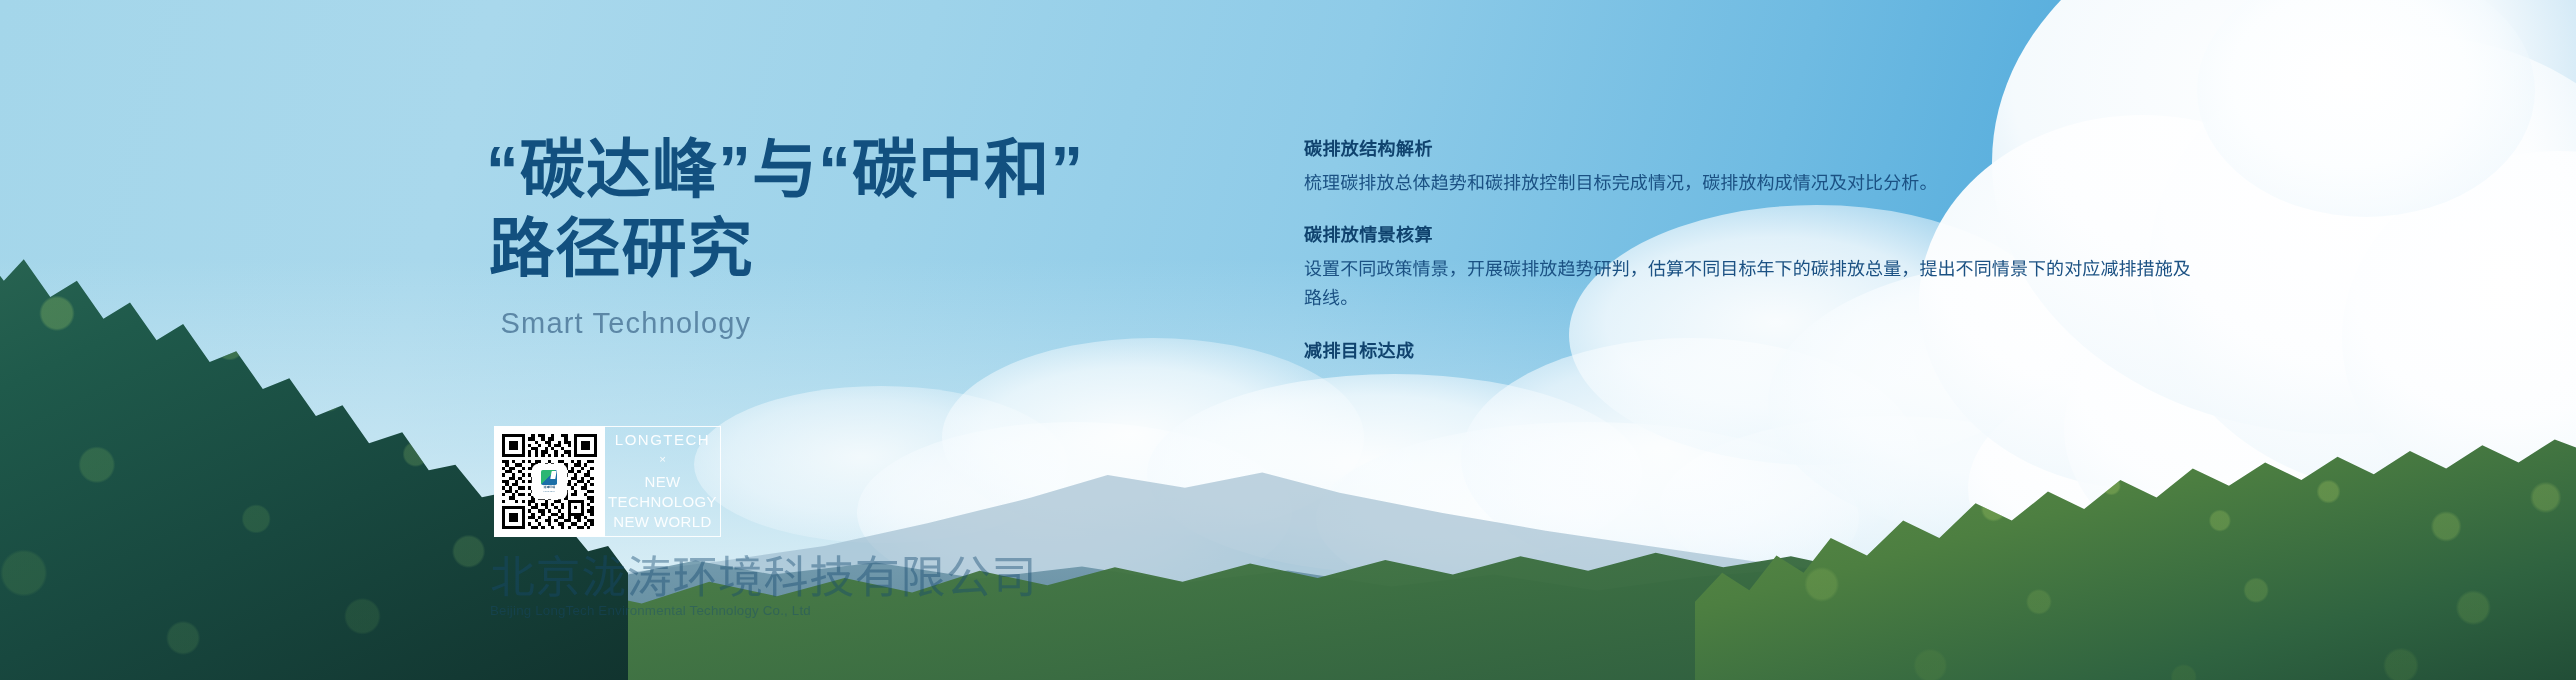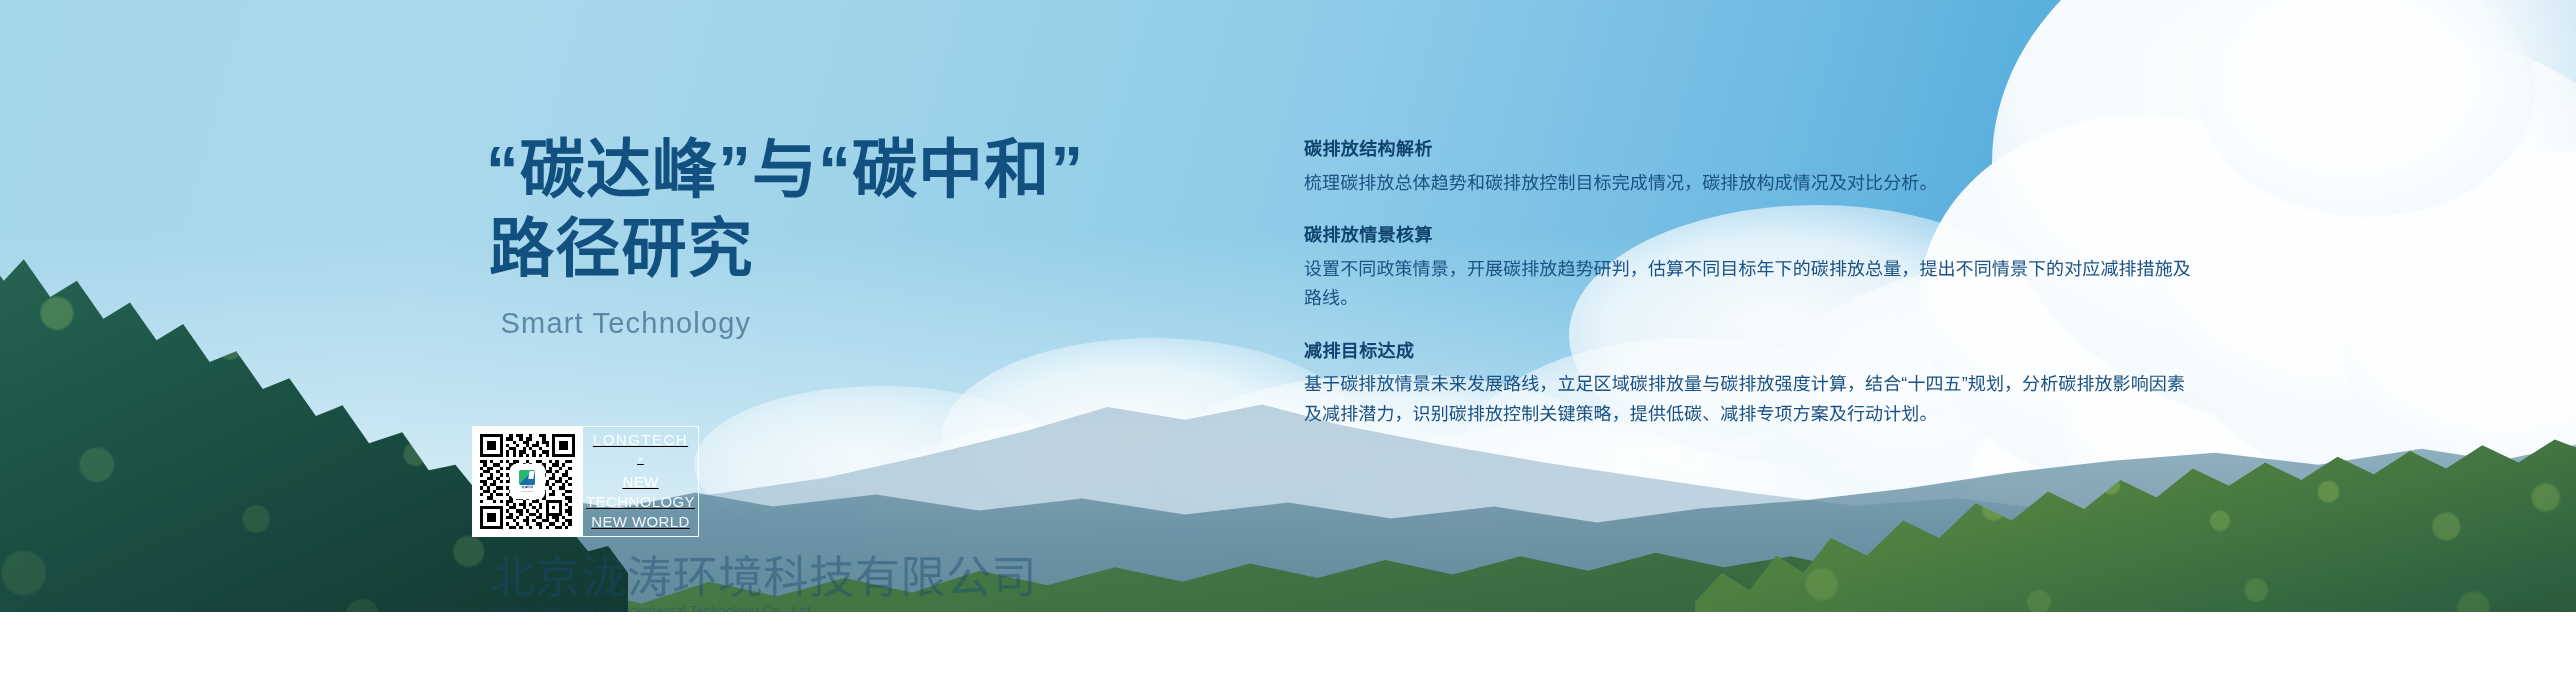--- a/index.html
+++ b/index.html
@@ -5,21 +5,21 @@
 <style>
   * { margin:0; padding:0; box-sizing:border-box; }
   html, body {
     width:2576px; height:692px;
     overflow:hidden;
     font-family:"Liberation Sans","DejaVu Sans",sans-serif;
   }
 
   #banner {
     position:relative;
-    width:2576px; height:612px;
+    width:2576px; height:680px;
     overflow:hidden;
     background:#9fd3ea;
   }
 
   
   .sky {
     position:absolute; inset:0;
     background:
       linear-gradient(105deg,
         #a4d6ea 0%,
@@ -221,22 +221,22 @@
     margin-top:18px; margin-left:14.5px;
     color:#5c87a6;
     font-size:29px;
     letter-spacing:1.2px;
     font-weight:400;
     white-space:nowrap;
   }
 
   
   #brand-row {
-    position:absolute; left:472px; top:426px;
-    display:flex; align-items:flex-end;text-decoration:underline;
+    position:absolute; left:494px; top:426px;
+    display:flex; align-items:flex-end;
   }
   #qr-wrap {
     background:#fff;
     padding:7.8px;
     width:111px; height:111px;
     display:block;
   }
   #qr-canvas { display:block; width:95px; height:95px; position:relative; }
   #qr-logo {
     position:absolute;
@@ -633,18 +633,17 @@
     <div class="feature">
       <div class="feature-title">碳排放结构解析</div>
       <div class="feature-body">梳理碳排放总体趋势和碳排放控制目标完成情况，碳排放构成情况及对比分析。</div>
     </div>
     <div class="feature">
       <div class="feature-title">碳排放情景核算</div>
       <div class="feature-body">设置不同政策情景，开展碳排放趋势研判，估算不同目标年下的碳排放总量，提出不同情景下的对应减排措施及路线。</div>
     </div>
     <div class="feature">
       <div class="feature-title">减排目标达成</div>
-      <div class="feature-body">基于碳排放情景未来发展路线，立足区域碳排放量与碳排放强度计算，结合“十四五”规划，分析碳排放影响因素及减排潜力，识别碳排放控制关键策略，提供低碳、减排专项方案及行动计划。</div>
     </div>
   </div>
 
 </div>
 
 
 </body></html>

